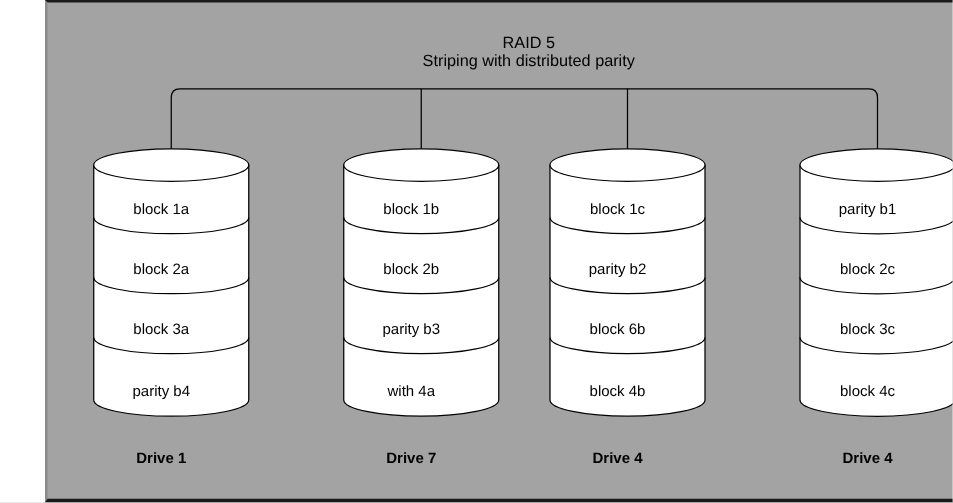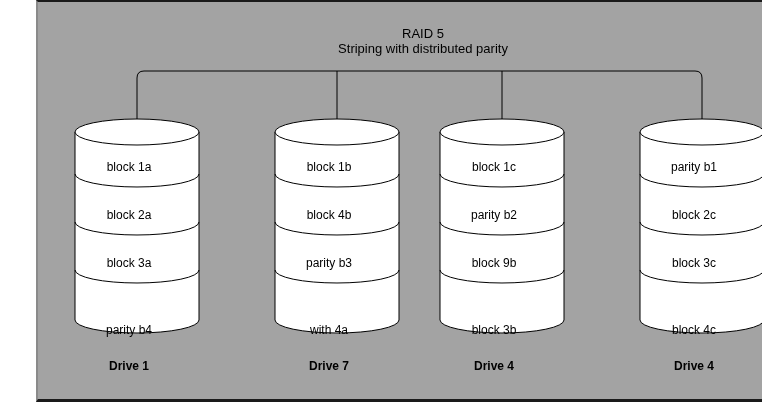--- a/index.html
+++ b/index.html
@@ -52,21 +52,21 @@
   }
   
   .d0 { left: 37px; }
   .d1 { left: 237px; }
   .d2 { left: 402px; }
   .d3 { left: 602px; }
   
   .r0 { top: 158px; }
   .r1 { top: 206px; }
   .r2 { top: 254px; }
-  .r3 { top: 321px; text-align: center; }
+  .r3 { top: 304px; text-align: center; }
   .drive-label { top: 357px; font-weight: bold; }
 </style>
 </head>
 <body>
 
 <div class="frame">
 
   <svg class="diagram" viewBox="0 0 762 402">
 
     <g stroke="#000000" stroke-width="1" fill="none">
@@ -113,29 +113,29 @@
     <div>Striping with distributed parity</div>
   </div>
 
   <div class="txt block-label d0 r0">block 1a</div>
   <div class="txt block-label d0 r1">block 2a</div>
   <div class="txt block-label d0 r2">block 3a</div>
   <div class="txt block-label d0 r3">parity b4</div>
   <div class="txt drive-label d0">Drive 1</div>
 
   <div class="txt block-label d1 r0">block 1b</div>
-  <div class="txt block-label d1 r1">block 4b</div>
+  <div class="txt block-label d1 r1">block 2b</div>
   <div class="txt block-label d1 r2">parity b3</div>
   <div class="txt block-label d1 r3">with 4a</div>
   <div class="txt drive-label d1">Drive 7</div>
 
   <div class="txt block-label d2 r0">block 1c</div>
   <div class="txt block-label d2 r1">parity b2</div>
-  <div class="txt block-label d2 r2">block 9b</div>
-  <div class="txt block-label d2 r3">block 3b</div>
+  <div class="txt block-label d2 r2">block 6b</div>
+  <div class="txt block-label d2 r3">block 4b</div>
   <div class="txt drive-label d2">Drive 4</div>
 
   <div class="txt block-label d3 r0">parity b1</div>
   <div class="txt block-label d3 r1">block 2c</div>
   <div class="txt block-label d3 r2">block 3c</div>
   <div class="txt block-label d3 r3">block 4c</div>
   <div class="txt drive-label d3">Drive 4</div>
 
 </div>
 

